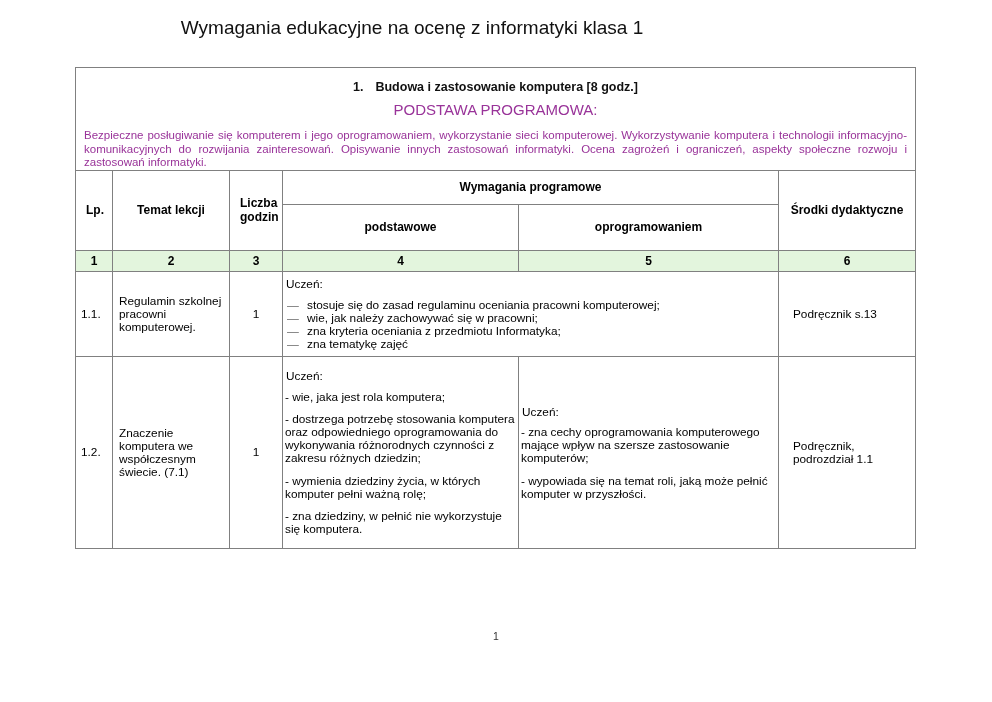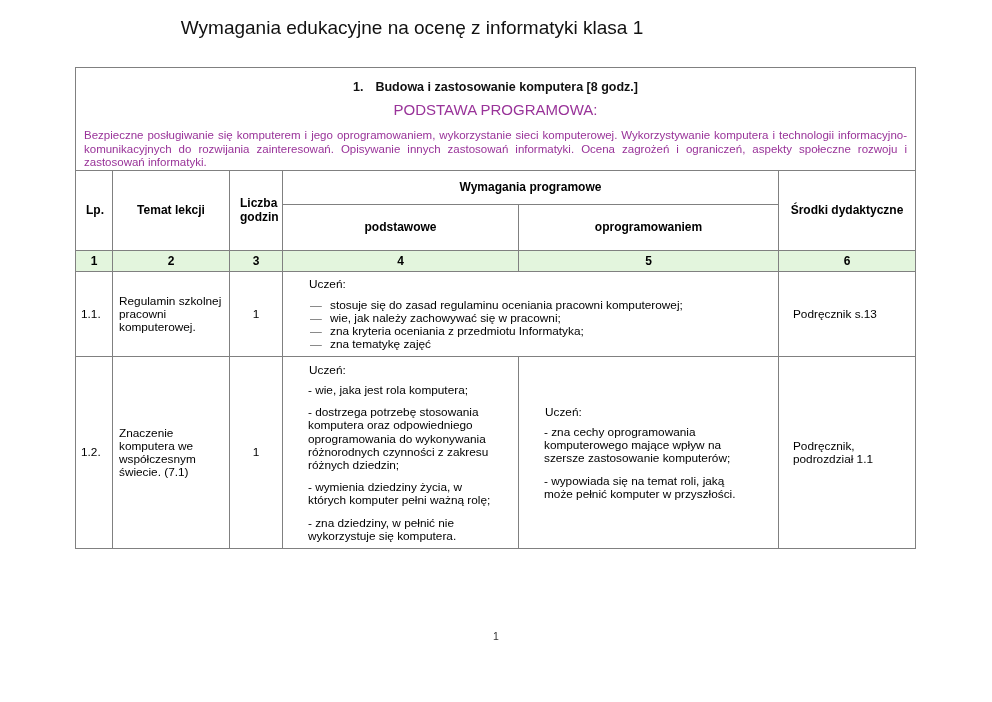--- a/index.html
+++ b/index.html
@@ -47,21 +47,21 @@
   tr.num-row td{
     height:21px;background:var(--row-green);
     text-align:center;font-weight:bold;font-size:12px;padding:1px;
   }
   
   tr.row-11 td{height:84px;}
   tr.row-12 td{height:192px;}
   td.cell-lp{padding:2px 2px 2px 5px;vertical-align:middle;}
   td.cell-temat{padding:6px 6px;vertical-align:middle;}
   td.cell-godz{text-align:center;vertical-align:middle;}
-  td.cell-req{vertical-align:top;padding:5px 25px;}
+  td.cell-req{vertical-align:top;padding:5px 2px;}
   td.cell-srodki{vertical-align:top;padding:5px 14px;}
   .uczen{margin:1px 0 7px 1px;}
   .dash-item{display:flex;margin:0 0 0 2px;}
   .dash{flex:0 0 20px;color:#666;}
   .itm{flex:1;}
   .req-par{margin-bottom:9px;}
   .req-par:last-child{margin-bottom:0;}
   .page-number{
     position:absolute;top:630px;left:0;width:992px;
     text-align:center;font-size:10.5px;color:#333;

